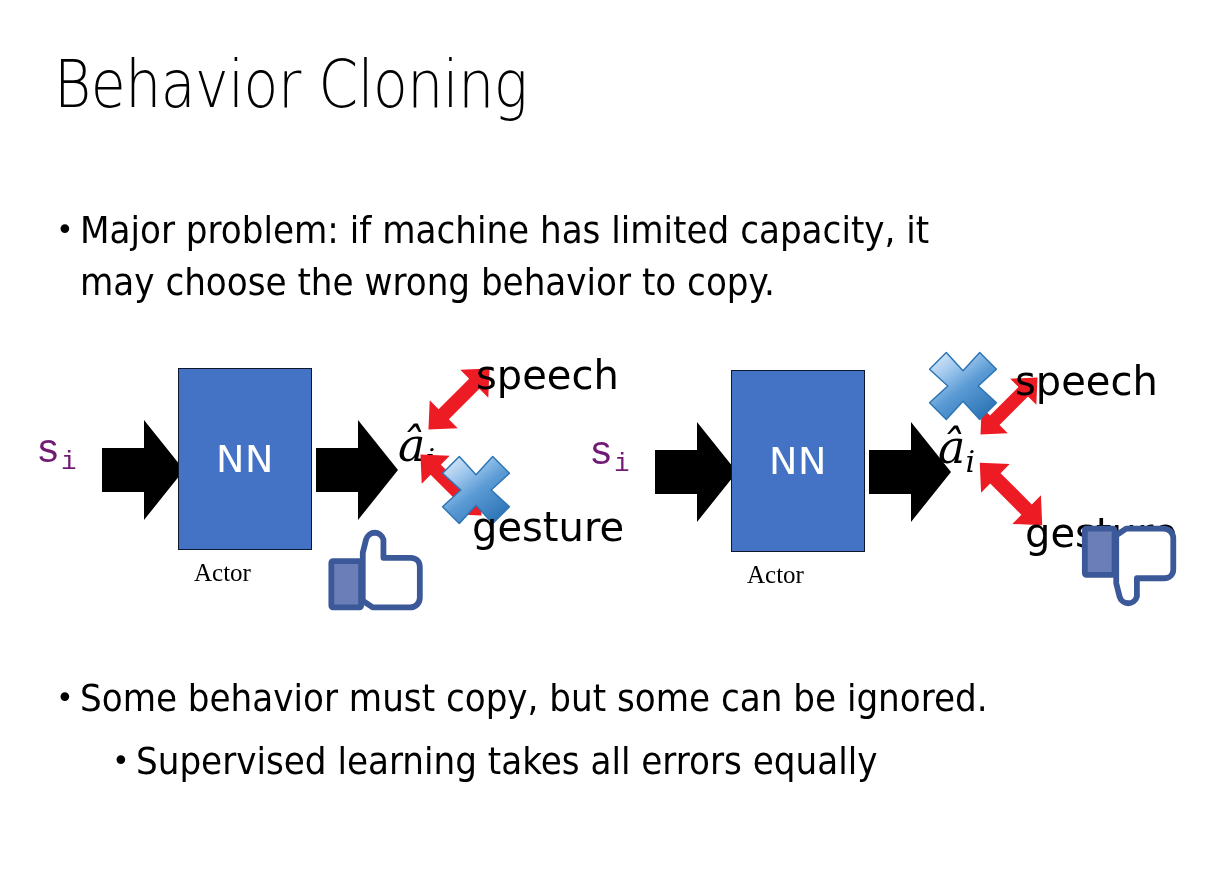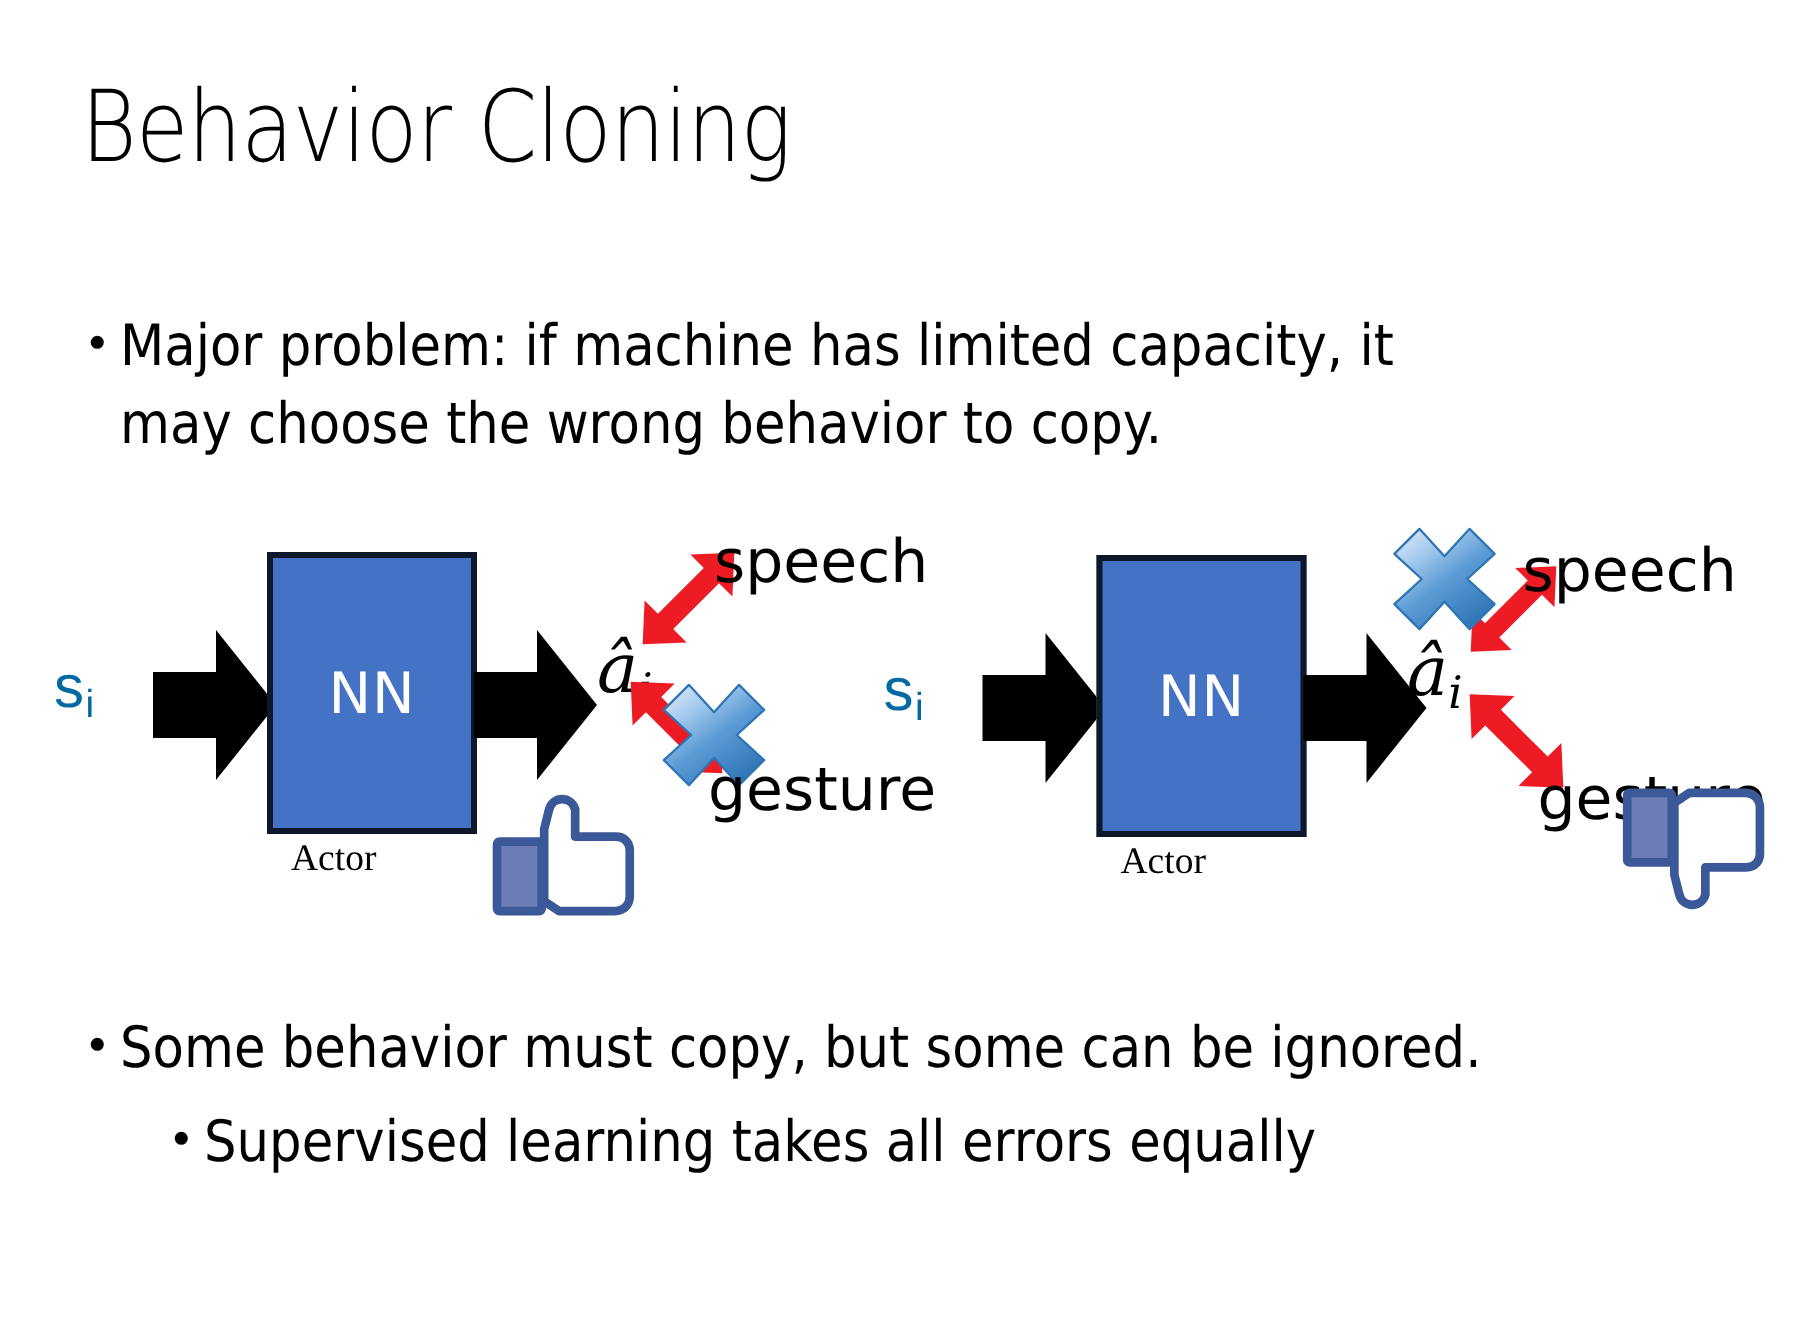--- a/index.html
+++ b/index.html
@@ -92,35 +92,35 @@
     top: 340px;
     height: 300px;
   }
   #diagram-left  { left: 10px;  width: 600px; }
   #diagram-right { left: 565px; width: 620px; }
 
   .d-el { position: absolute; text-align: center; }
 
   
   .state-label {
-    font-family: Liberation Sans, sans-serif;
+    font-family: Liberation Mono, monospace;
     font-size: 40px;
-    line-height: 56px;
-    color: #0369a1;
+    line-height: 44px;
+    color: #701a75;
   }
   .state-label .sub {
     font-size: 26px;
     vertical-align: -0.28em;
     margin-left: 1px;
   }
 
   
   .nn-box {
     background: #4472C4;
-    border: 4px solid #0f172a;
+    border: 1px solid #0f172a;
     display: flex;
     align-items: center;
     justify-content: center;
   }
   .nn-label {
     color: #ffffff;
     font-family: "DejaVu Sans", sans-serif;
     font-size: 38px;
     line-height: 38px;
     letter-spacing: 0.5px;

